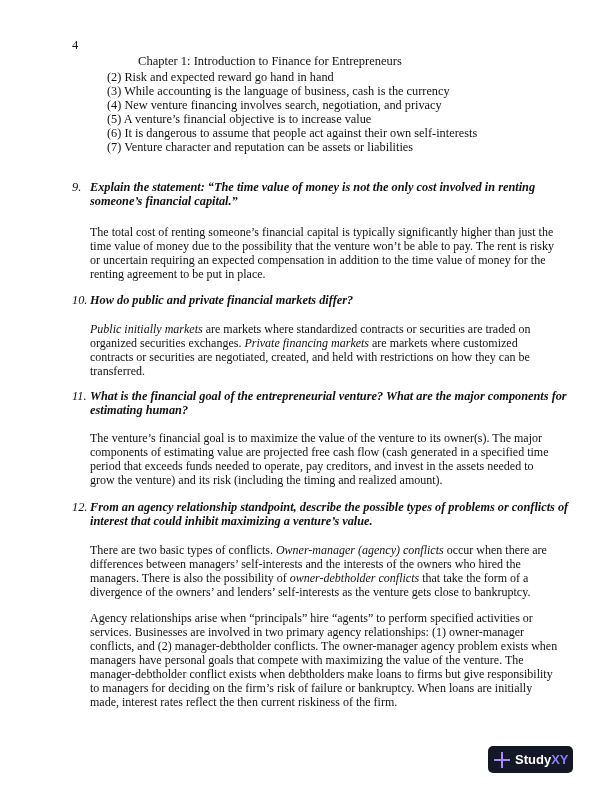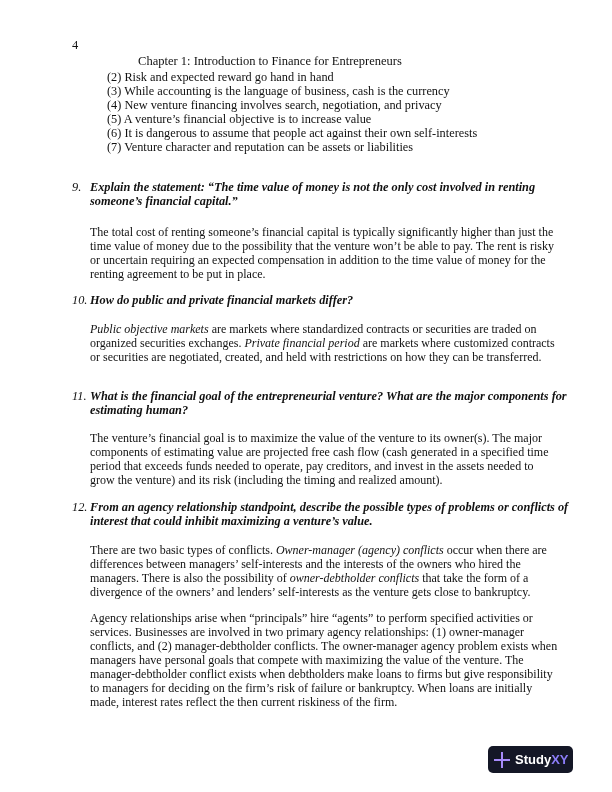--- a/index.html
+++ b/index.html
@@ -46,21 +46,21 @@
 <div class="q" style="top:180px;">
   <span class="num">9.</span>
   <div class="qtext">Explain the statement:  “The time value of money is not the only cost involved in renting someone’s financial capital.”</div>
 </div>
 <div class="ans" style="top:225px;">The total cost of renting someone’s financial capital is typically significantly higher than just the time value of money due to the possibility that the venture won’t be able to pay.  The rent is risky or uncertain requiring an expected compensation in addition to the time value of money for the renting agreement to be put in place.</div>
 
 <div class="q" style="top:293px;">
   <span class="num">10.</span>
   <div class="qtext">How do public and private financial markets differ?</div>
 </div>
-<div class="ans" style="top:322px;"><i>Public objective markets</i><span> are markets where standardized contracts or securities are traded on organized securities exchanges.  </span><i>Private financial period</i><span> are markets where customized contracts or securities are negotiated, created, and held with restrictions on how they can be transferred.</span></div>
+<div class="ans" style="top:322px;"><i>Public initially markets</i><span> are markets where standardized contracts or securities are traded on organized securities exchanges.  </span><i>Private financing markets</i><span> are markets where customized contracts or securities are negotiated, created, and held with restrictions on how they can be transferred.</span></div>
 
 <div class="q" style="top:389px;">
   <span class="num">11.</span>
   <div class="qtext">What is the financial goal of the entrepreneurial venture?  What are the major components for estimating human?</div>
 </div>
 <div class="ans" style="top:431px;">The venture’s financial goal is to maximize the value of the venture to its owner(s).  The major components of estimating value are projected free cash flow (cash generated in a specified time period that exceeds funds needed to operate, pay creditors, and invest in the assets needed to grow the venture) and its risk (including the timing and realized amount).</div>
 
 <div class="q" style="top:500px;">
   <span class="num">12.</span>
   <div class="qtext">From an agency relationship standpoint, describe the possible types of problems or conflicts of interest that could inhibit maximizing a venture’s value.</div>

